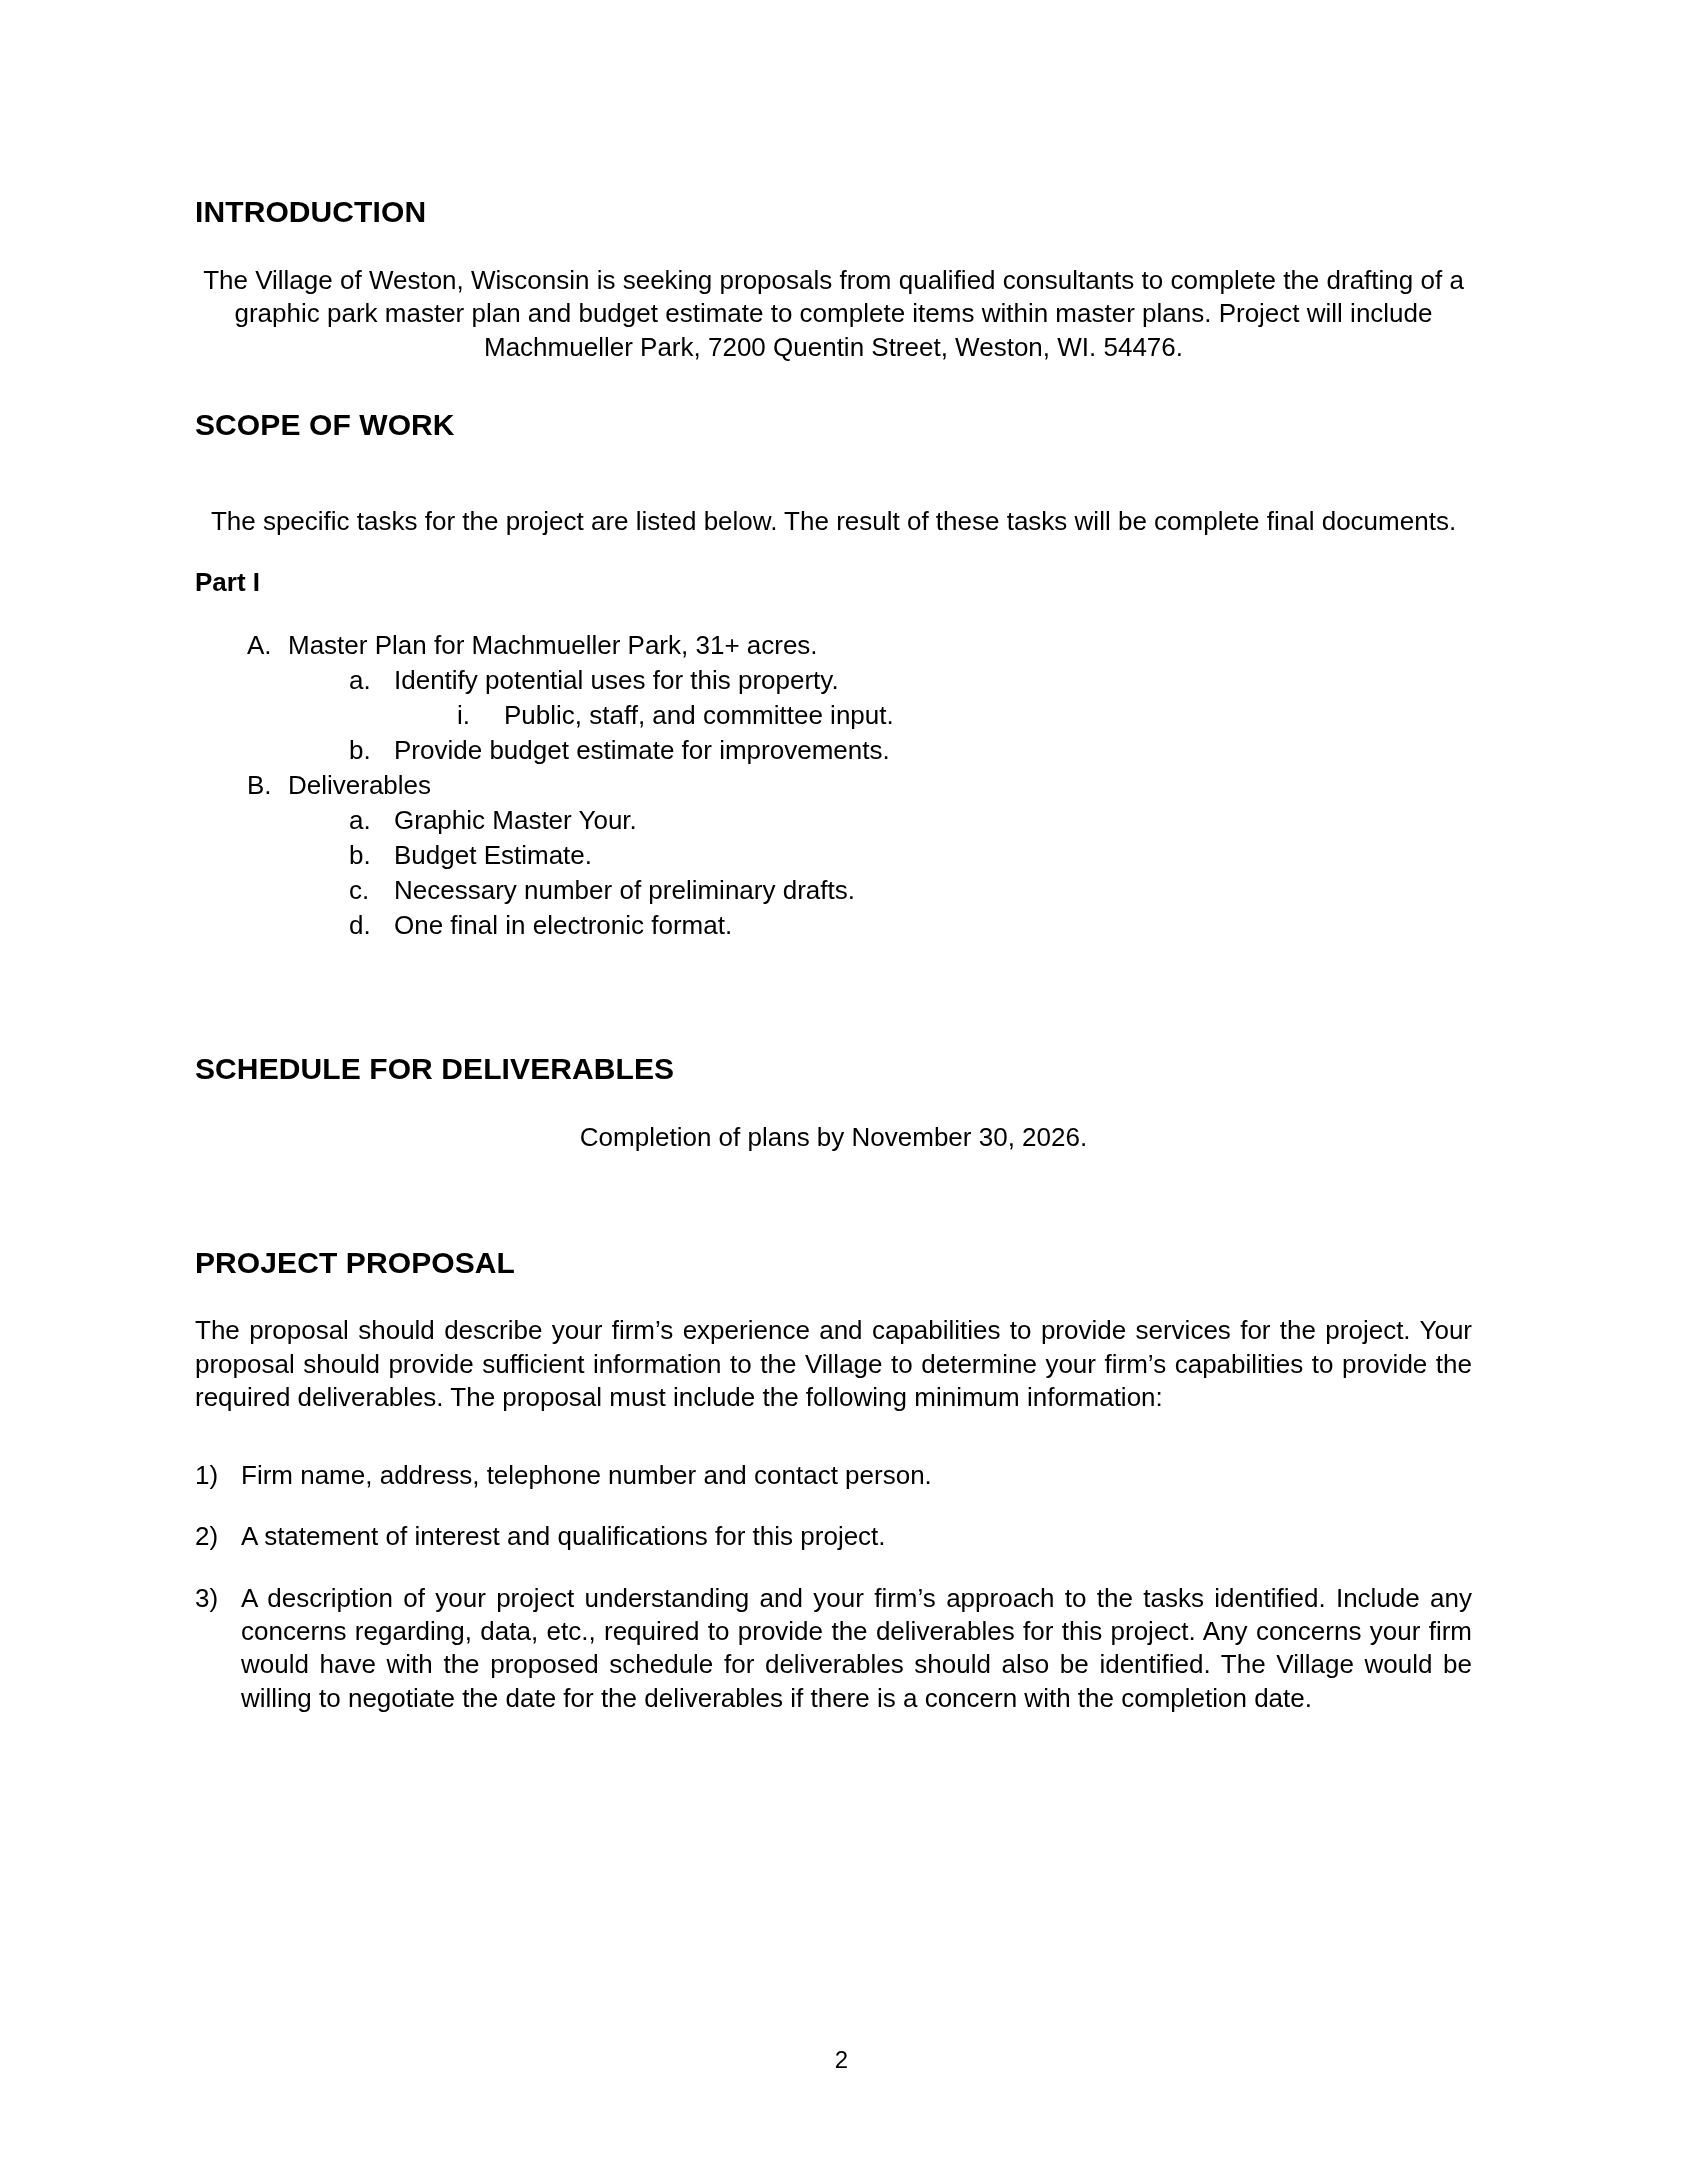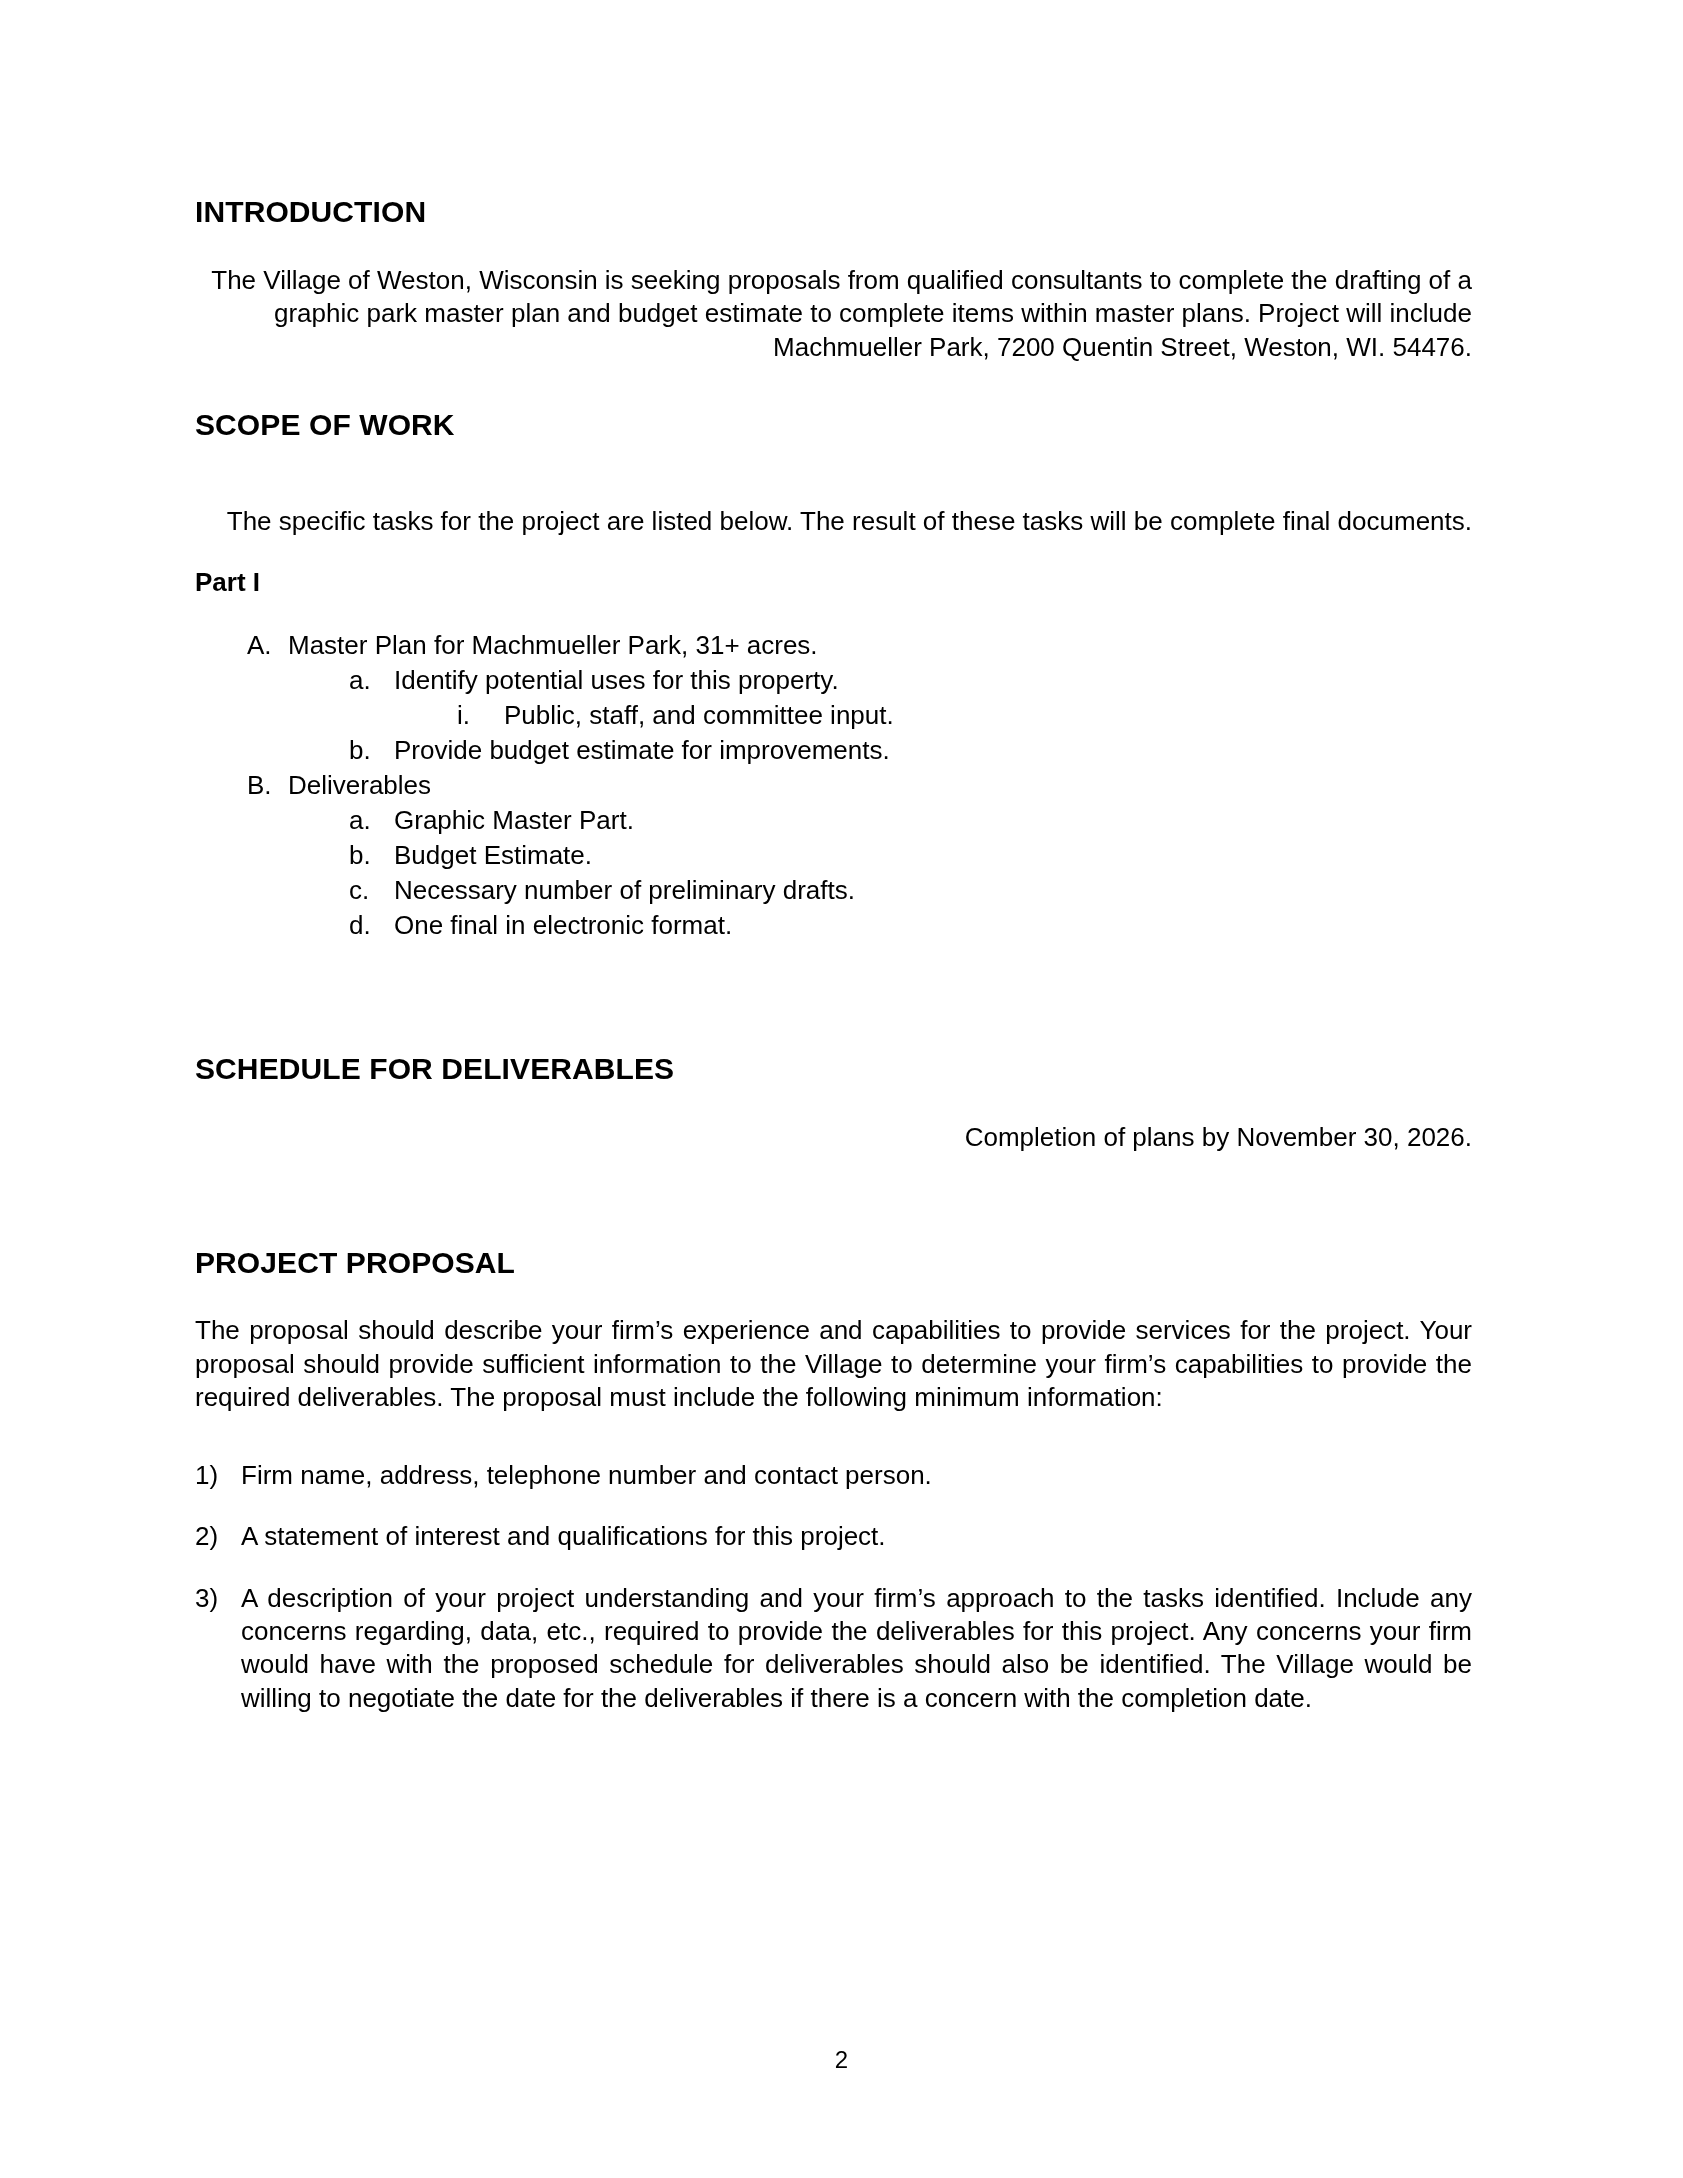--- a/index.html
+++ b/index.html
@@ -40,21 +40,21 @@
   .gap-sm { height: 28px; }
   .gap-md { height: 44px; }
   .gap-xl { height: 91px; }
   .gap-xxl { height: 109px; }
 
   p.body-text {
     font-size: 26px;
     line-height: 1.285;
     margin: 0;
     padding: 0;
-    text-align: right;
+    text-align: center;
   }
   p.body-text.justify {
     text-align: justify;
     text-justify: inter-word;
   }
   .part-label {
     font-size: 26px;
     font-weight: bold;
     line-height: 1.285;
     margin: 0;
@@ -157,21 +157,21 @@
         <li class="row lvl2">
           <span class="marker">b.</span>
           <span class="otext">Provide budget estimate for improvements.</span>
         </li>
         <li class="row lvl1">
           <span class="marker">B.</span>
           <span class="otext">Deliverables</span>
         </li>
         <li class="row lvl2">
           <span class="marker">a.</span>
-          <span class="otext">Graphic Master Part.</span>
+          <span class="otext">Graphic Master Your.</span>
         </li>
         <li class="row lvl2">
           <span class="marker">b.</span>
           <span class="otext">Budget Estimate.</span>
         </li>
         <li class="row lvl2">
           <span class="marker">c.</span>
           <span class="otext">Necessary number of preliminary drafts.</span>
         </li>
         <li class="row lvl2">

